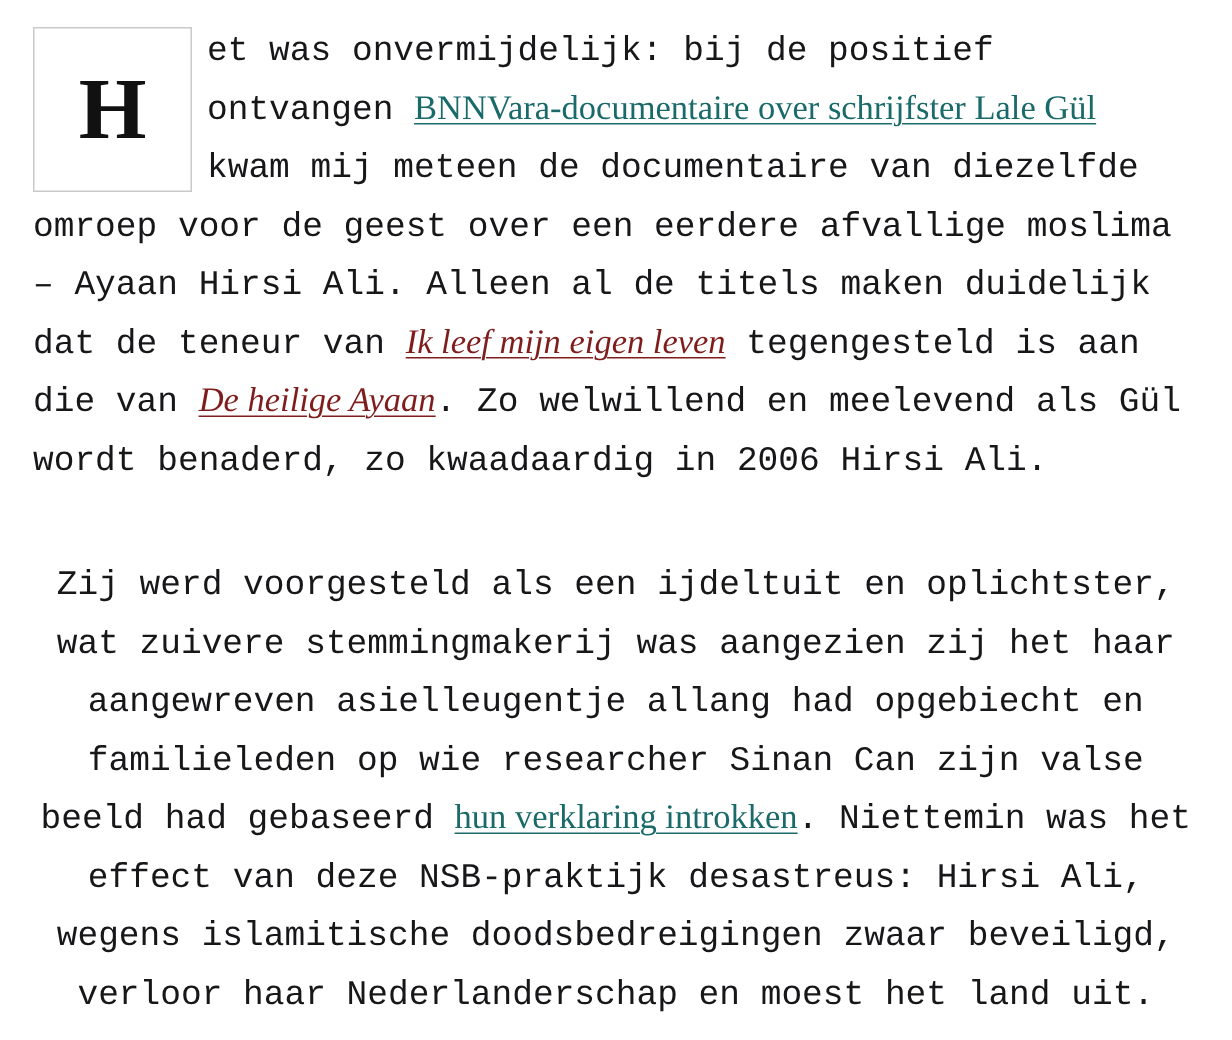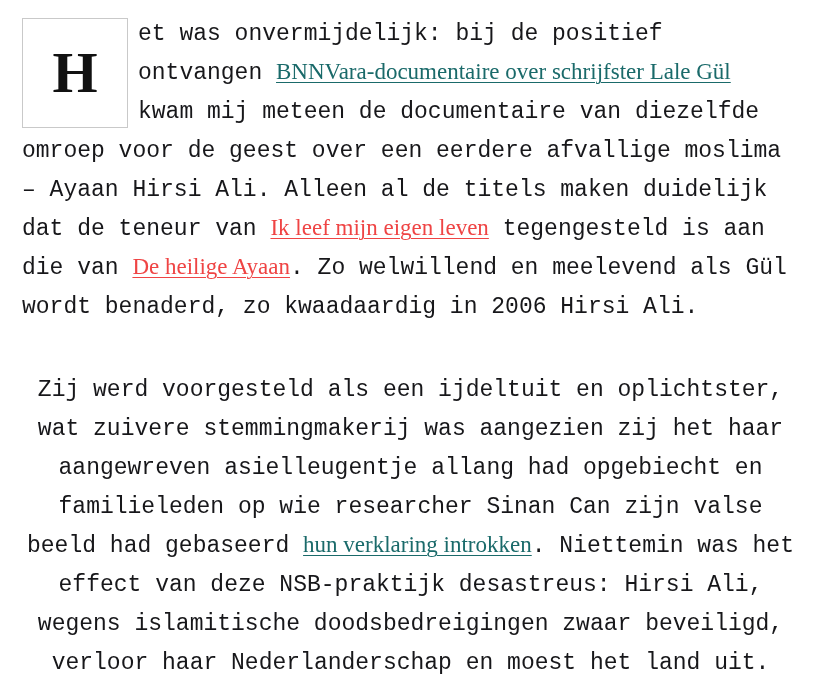--- a/index.html
+++ b/index.html
@@ -50,21 +50,22 @@
     margin-top: 44px;
     text-align: center;
   }
   a.link {
     color: #1a6a6a;
     text-decoration: underline;
     text-underline-offset: 3px;
     text-decoration-thickness: 1px;
   }
   a.link-italic {
-    color: #ef4444;
+    color: #7f1d1d;
+    font-style: italic;
     text-decoration: underline;
     text-underline-offset: 3px;
     text-decoration-thickness: 1px;
   }
   .t {
     white-space: pre-wrap;
     font-family: Liberation Mono, monospace;
   }
 </style>
 </head>

